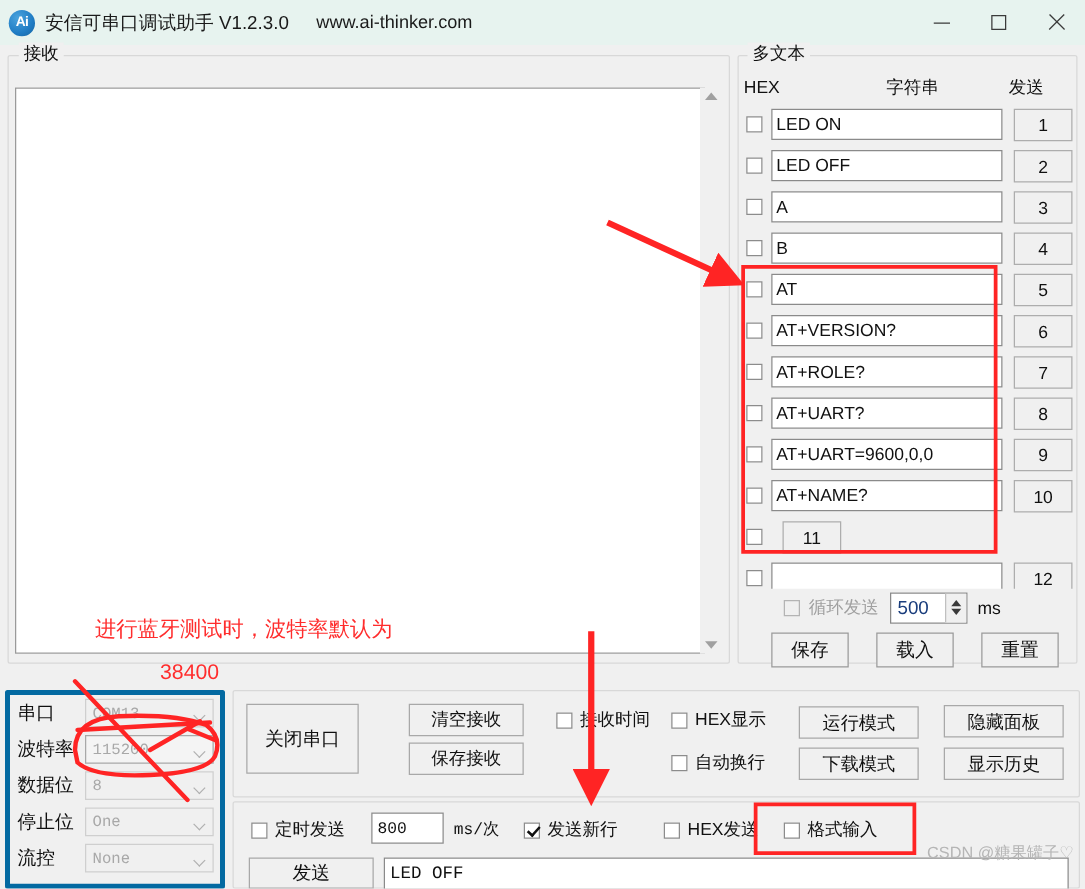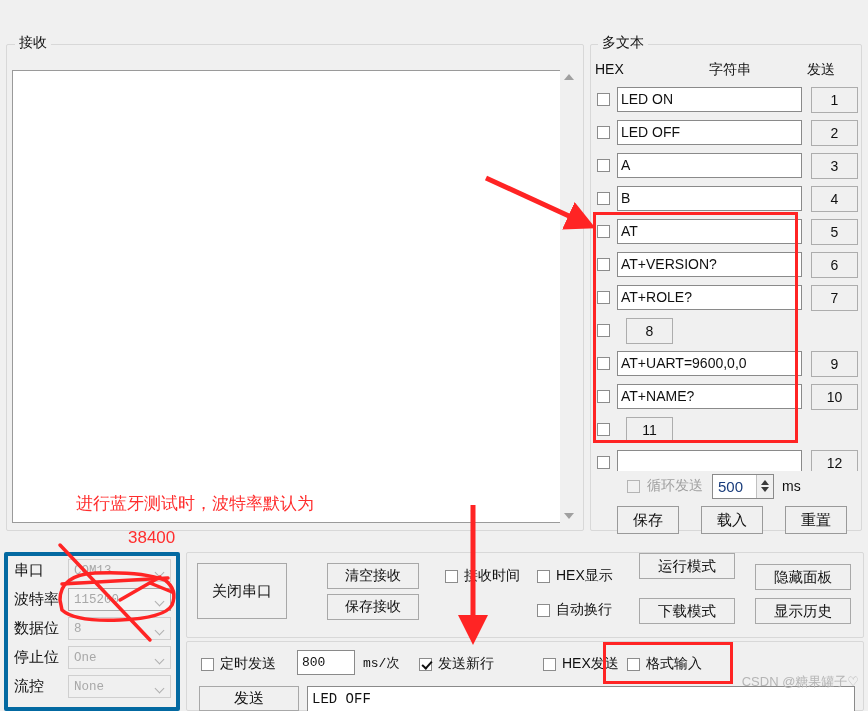--- a/index.html
+++ b/index.html
@@ -316,20 +316,36 @@
     position: absolute; right: 9px; bottom: 20px;
     font-size: 13px; color: #b5b5b5;
     pointer-events: none;
   }
 </style>
 </head>
 <body>
 
 <div id="app">
 
+  <div class="titlebar">
+    <div class="app-logo">Ai</div>
+    <div class="title-text">安信可串口调试助手 V1.2.3.0</div>
+    <div class="title-url">www.ai-thinker.com</div>
+    <div class="win-btns">
+      <div class="win-btn">
+        <span class="glyph-min"></span>
+      </div>
+      <div class="win-btn">
+        <span class="glyph-max"></span>
+      </div>
+      <div class="win-btn close">
+        <span class="glyph-close"></span>
+      </div>
+    </div>
+  </div>
 
   <div class="recv-group">
     <div class="recv-legend">接收</div>
     <div class="recv-box"></div>
     <div class="recv-scroll">
       <span class="sb-arrow sb-up"></span>
       <span class="sb-arrow sb-down"></span>
     </div>
   </div>
 
@@ -371,20 +387,21 @@
           <span class="minput">AT+VERSION?</span>
           <span class="mbtn">6</span>
         </div>
         <div class="mrow">
           <span class="mcheck"></span>
           <span class="minput">AT+ROLE?</span>
           <span class="mbtn">7</span>
         </div>
         <div class="mrow">
           <span class="mcheck"></span>
+          <span class="minput">AT+UART?</span>
           <span class="mbtn">8</span>
         </div>
         <div class="mrow">
           <span class="mcheck"></span>
           <span class="minput">AT+UART=9600,0,0</span>
           <span class="mbtn">9</span>
         </div>
         <div class="mrow">
           <span class="mcheck"></span>
           <span class="minput">AT+NAME?</span>
@@ -471,39 +488,39 @@
     </div>
     <div class="chk-item" style="left:350px; top:14px;">
       <span class="cbox"></span>
       <span>HEX显示</span>
     </div>
     <div class="chk-item" style="left:350px; top:48px;">
       <span class="cbox"></span>
       <span>自动换行</span>
     </div>
 
-    <div class="modebtn" style="left:452px; top:0;">运行模式</div>
+    <div class="modebtn" style="left:452px; top:12px;">运行模式</div>
     <div class="modebtn" style="left:452px; top:45px;">下载模式</div>
     <div class="modebtn" style="left:568px; top:11px;">隐藏面板</div>
     <div class="modebtn" style="left:568px; top:45px;">显示历史</div>
   </div>
 
   <div class="sendpanel">
     <div class="sp-chk" style="left:14px; top:13px;">
       <span class="cbox"></span>
       <span>定时发送</span>
     </div>
     <div class="sp-input">800</div>
     <div class="sp-unit">ms/次</div>
 
     <div class="sp-chk" style="left:232px; top:13px;">
       <span class="cbox checked"></span>
       <span>发送新行</span>
     </div>
-    <div class="sp-chk" style="left:356px; top:13px;">
+    <div class="sp-chk" style="left:344px; top:13px;">
       <span class="cbox"></span>
       <span>HEX发送</span>
     </div>
     <div class="sp-chk" style="left:440px; top:13px;">
       <span class="cbox"></span>
       <span>格式输入</span>
     </div>
 
     <div class="sendbtn">发送</div>
     <div class="sendtext">LED OFF</div>

